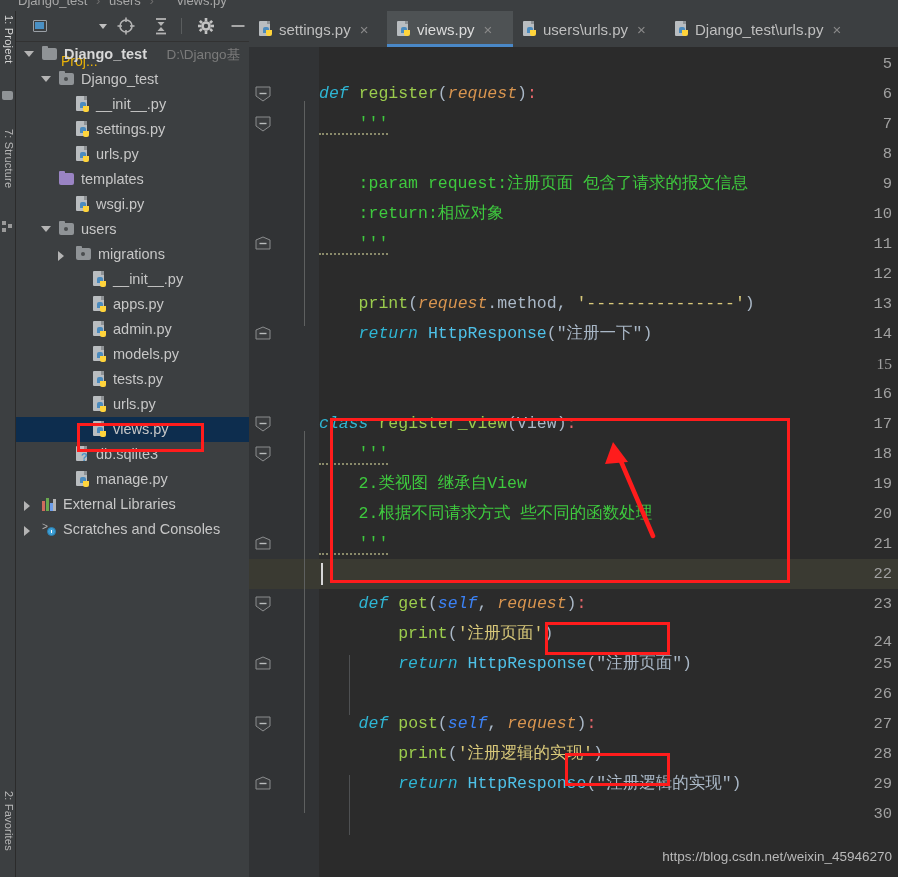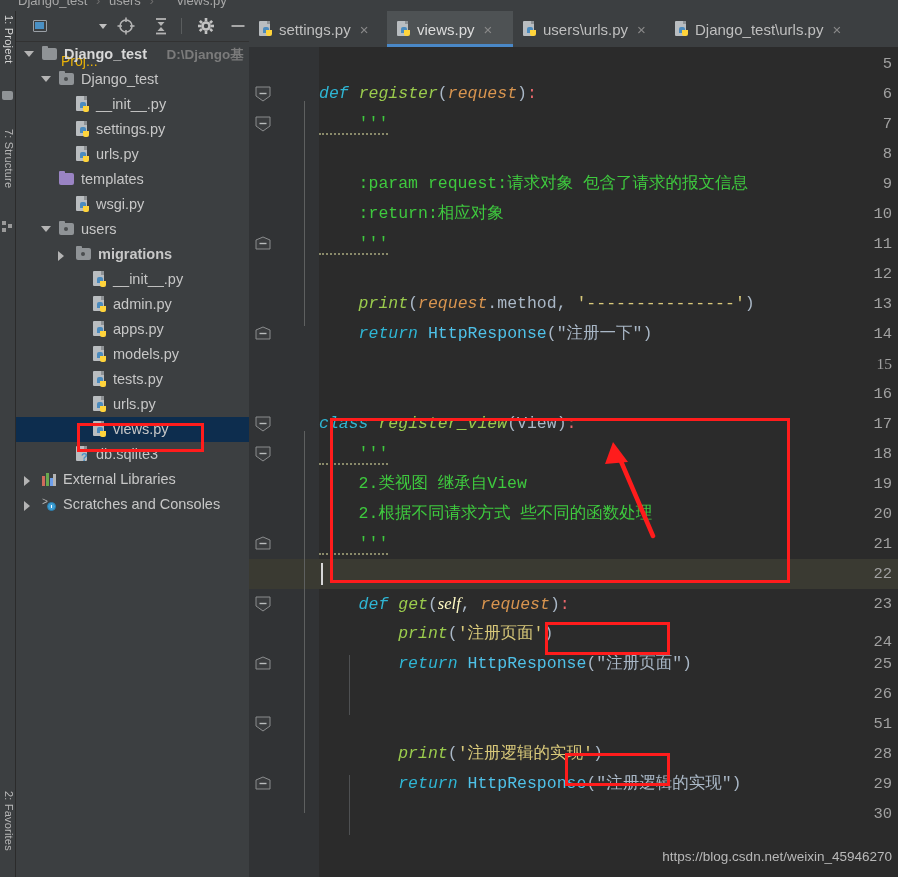--- a/index.html
+++ b/index.html
@@ -243,23 +243,23 @@
     position: absolute; left: 0; height: 30px; line-height: 30px;
     white-space: pre;
     font-family: "Liberation Mono", monospace;
     font-size: 16.5px;
   }
   .hl-row {
     position: absolute; left: 0; width: 649px; height: 30px;
     background: #3a3a32;
   }
   .kw { color: #2fb6d4; font-style: italic; }
-  .fname { color: #9bcc4d; font-style: italic; }
+  .fname { color: #9bcc4d; }
   .param { color: #d9954f; font-style: italic; }
-  .self { color: #fef9c3; font-style: italic; font-family: Liberation Serif, serif; }
+  .self { color: #3b82f6; font-style: italic; }
   .plain { color: #a9b7c6; }
   .str { color: #d9c97a; }
   .docstr { color: #3ec93e; }
   .colon-pink { color: #e8666b; }
   .blue { color: #4fc1e8; }
 
   .squig {
     border-bottom: 2px dotted #8a8a6a;
   }
   .caret {
@@ -361,21 +361,21 @@
           <line x1="3.5" y1="10" x2="16.5" y2="10" stroke="#b4b4b4" stroke-width="1.8"></line>
         </svg>
       </div>
     </div>
 
     <div class="tree" id="tree">
         <div class="trow">
           <span class="arrow arrow-open" style="left: 8px;"></span>
           <span class="ico-folder folder-gray" style="left: 26px;"></span>
           <span class="tlabel bold" style="left: 48px;">Django_test</span>
-          <span class="tlabel tpath" style="left: 150.6px; font-weight: bold;">D:\Django基</span>
+          <span class="tlabel tpath" style="left: 150.6px;">D:\Django基</span>
         </div>
         <div class="trow">
           <span class="arrow arrow-open" style="left: 25px;"></span>
           <span class="ico-folder folder-gray" style="left: 43px;">
             <span class="dot"></span>
           </span>
           <span class="tlabel" style="left: 65px;">Django_test</span>
         </div>
         <div class="trow">
           <span class="ico-py" style="left: 60px;">
@@ -422,48 +422,48 @@
           <span class="ico-folder folder-gray" style="left: 43px;">
             <span class="dot"></span>
           </span>
           <span class="tlabel" style="left: 65px;">users</span>
         </div>
         <div class="trow">
           <span class="arrow arrow-closed" style="left: 42px;"></span>
           <span class="ico-folder folder-gray" style="left: 60px;">
             <span class="dot"></span>
           </span>
-          <span class="tlabel" style="left: 82px; font-weight: bold;">migrations</span>
+          <span class="tlabel" style="left: 82px;">migrations</span>
         </div>
         <div class="trow">
           <span class="ico-py" style="left: 77px;">
             <span class="sheet"></span>
             <span class="fold"></span>
             <span class="snake-b"></span>
             <span class="snake-y"></span>
           </span>
           <span class="tlabel" style="left: 97px;">__init__.py</span>
         </div>
         <div class="trow">
           <span class="ico-py" style="left: 77px;">
             <span class="sheet"></span>
             <span class="fold"></span>
             <span class="snake-b"></span>
             <span class="snake-y"></span>
           </span>
+          <span class="tlabel" style="left: 97px;">apps.py</span>
+        </div>
+        <div class="trow">
+          <span class="ico-py" style="left: 77px;">
+            <span class="sheet"></span>
+            <span class="fold"></span>
+            <span class="snake-b"></span>
+            <span class="snake-y"></span>
+          </span>
           <span class="tlabel" style="left: 97px;">admin.py</span>
-        </div>
-        <div class="trow">
-          <span class="ico-py" style="left: 77px;">
-            <span class="sheet"></span>
-            <span class="fold"></span>
-            <span class="snake-b"></span>
-            <span class="snake-y"></span>
-          </span>
-          <span class="tlabel" style="left: 97px;">apps.py</span>
         </div>
         <div class="trow">
           <span class="ico-py" style="left: 77px;">
             <span class="sheet"></span>
             <span class="fold"></span>
             <span class="snake-b"></span>
             <span class="snake-y"></span>
           </span>
           <span class="tlabel" style="left: 97px;">models.py</span>
         </div>
@@ -494,20 +494,29 @@
           </span>
           <span class="tlabel" style="left: 97px;">views.py</span>
         </div>
         <div class="trow">
           <span class="ico-db" style="left: 60px;">
             <span class="sheet"></span>
             <span class="fold"></span>
             <span class="q">?</span>
           </span>
           <span class="tlabel" style="left: 80px;">db.sqlite3</span>
+        </div>
+        <div class="trow">
+          <span class="ico-py" style="left: 60px;">
+            <span class="sheet"></span>
+            <span class="fold"></span>
+            <span class="snake-b"></span>
+            <span class="snake-y"></span>
+          </span>
+          <span class="tlabel" style="left: 80px;">manage.py</span>
         </div>
         <div class="trow">
           <span class="arrow arrow-closed" style="left: 8px;"></span>
           <span class="ico-lib" style="left: 26px;">
             <i style="left:0;height:10px;background:#d06b5c;"></i>
             <i style="left:4px;height:13px;background:#6aa84f;"></i>
             <i style="left:8px;height:8px;background:#6d9eeb;"></i>
             <i style="left:11px;height:12px;background:#b4b4b4;"></i>
           </span>
           <span class="tlabel" style="left: 47px;">External Libraries</span>
@@ -587,21 +596,21 @@
           <div class="lnum" style="top: 362px;">17</div>
           <div class="lnum" style="top: 392px;">18</div>
           <div class="lnum" style="top: 422px;">19</div>
           <div class="lnum" style="top: 452px;">20</div>
           <div class="lnum" style="top: 482px;">21</div>
           <div class="lnum" style="top: 512px;">22</div>
           <div class="lnum" style="top: 542px;">23</div>
           <div class="lnum" style="top: 580px;">24</div>
           <div class="lnum" style="top: 602px;">25</div>
           <div class="lnum" style="top: 632px;">26</div>
-          <div class="lnum" style="top: 662px;">51</div>
+          <div class="lnum" style="top: 662px;">27</div>
           <div class="lnum" style="top: 692px;">28</div>
           <div class="lnum" style="top: 722px;">29</div>
           <div class="lnum" style="top: 752px;">30</div>
         </div>
       <div id="folds">
           <div style="position: absolute; left: 6px; top: 39px; width: 16px; height: 16px;"><svg width="16" height="16" viewBox="0 0 16 16">
               <polygon points="1,1 15,1 15,10 8,15 1,10" fill="#3a3c3e" stroke="#8a8c8d" stroke-width="1"></polygon>
               <line x1="4.5" y1="7.5" x2="11.5" y2="7.5" stroke="#b9bbbc" stroke-width="1.4"></line>
             </svg></div>
           <div style="position: absolute; left: 6px; top: 69px; width: 16px; height: 16px;"><svg width="16" height="16" viewBox="0 0 16 16">
@@ -645,38 +654,39 @@
               <polygon points="1,13 1,4 8,1 15,4 15,13" fill="#3a3c3e" stroke="#8a8c8d" stroke-width="1"></polygon>
               <line x1="4.5" y1="7.5" x2="11.5" y2="7.5" stroke="#b9bbbc" stroke-width="1.4"></line>
             </svg></div>
           <div class="foldline" style="top: 384px; height: 382px; left: 55px;"></div>
         </div>
       <div class="codearea" id="codearea">
           <div class="cline" style="top: 2px;"><span class="plain"></span></div>
           <div class="cline" style="top: 32px;"><span class="plain"><span class="kw">def</span> <span class="fname">register</span>(<span class="param">request</span>)<span class="colon-pink">:</span></span></div>
           <div class="cline" style="top: 62px;"><span class="docstr squig">    '''</span></div>
           <div class="cline" style="top: 92px;"><span class="plain"></span></div>
-          <div class="cline" style="top: 122px;"><span class="docstr">    :param request:请求对象 包含了请求的报文信息</span></div>
+          <div class="cline" style="top: 122px;"><span class="docstr">    :param request:注册页面 包含了请求的报文信息</span></div>
           <div class="cline" style="top: 152px;"><span class="docstr">    :return:相应对象</span></div>
           <div class="cline" style="top: 182px;"><span class="docstr squig">    '''</span></div>
           <div class="cline" style="top: 212px;"><span class="plain"></span></div>
           <div class="cline" style="top: 242px;"><span class="plain">    <span class="fname">print</span>(<span class="param">request</span><span class="plain">.method</span>, <span class="str">'---------------'</span>)</span></div>
           <div class="cline" style="top: 272px;"><span class="plain">    <span class="kw">return</span> <span class="blue">HttpResponse</span>("注册一下")</span></div>
           <div class="cline" style="top: 302px;"><span class="plain"></span></div>
           <div class="cline" style="top: 332px;"><span class="plain"></span></div>
           <div class="cline" style="top: 362px;"><span class="plain"><span class="kw">class</span> <span class="fname">register_view</span>(<span class="plain">View</span>)<span class="colon-pink">:</span></span></div>
           <div class="cline" style="top: 392px;"><span class="docstr squig">    '''</span></div>
           <div class="cline" style="top: 422px;"><span class="docstr">    2.类视图 继承自View</span></div>
           <div class="cline" style="top: 452px;"><span class="docstr">    2.根据不同请求方式 些不同的函数处理</span></div>
           <div class="cline" style="top: 482px;"><span class="docstr squig">    '''</span></div>
           <div class="cline" style="top: 512px;"><span class="plain"></span></div>
           <div class="cline" style="top: 542px;"><span class="plain">    <span class="kw">def</span> <span class="fname">get</span>(<span class="self">self</span>, <span class="param">request</span>)<span class="colon-pink">:</span></span></div>
           <div class="cline" style="top: 572px;"><span class="plain">        <span class="fname">print</span>(<span class="str">'注册页面'</span>)</span></div>
           <div class="cline" style="top: 602px;"><span class="plain">        <span class="kw">return</span> <span class="blue">HttpResponse</span>("注册页面")</span></div>
           <div class="cline" style="top: 632px;"><span class="plain"></span></div>
+          <div class="cline" style="top: 662px;"><span class="plain">    <span class="kw">def</span> <span class="fname">post</span>(<span class="self">self</span>, <span class="param">request</span>)<span class="colon-pink">:</span></span></div>
           <div class="cline" style="top: 692px;"><span class="plain">        <span class="fname">print</span>(<span class="str">'注册逻辑的实现'</span>)</span></div>
           <div class="cline" style="top: 722px;"><span class="plain">        <span class="kw">return</span> <span class="blue">HttpResponse</span>("注册逻辑的实现")</span></div>
           <div class="cline" style="top: 752px;"><span class="plain"></span></div>
           <div class="caret" style="top: 516px; left: 2px;"></div>
         </div>
     <div style="position: absolute; left: 100px; width: 1px; background: rgb(78, 80, 82); top: 608px; height: 60px;"></div>
         <div style="position: absolute; left: 100px; width: 1px; background: rgb(78, 80, 82); top: 728px; height: 60px;"></div>
       </div>
   </div>
 

